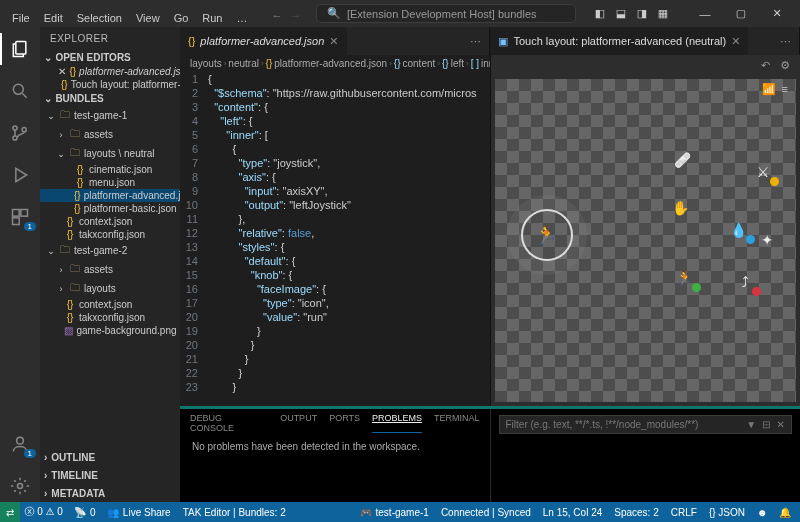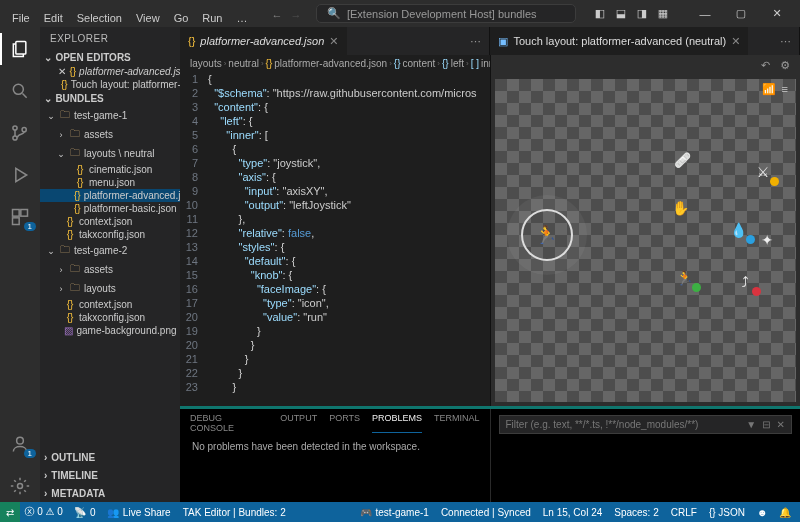--- a/index.html
+++ b/index.html
@@ -78,21 +78,21 @@
   .joystick { position:absolute; left:26px; top:130px; width:52px; height:52px; border:2px solid #ddd; border-radius:50%; display:flex; align-items:center; justify-content:center; box-shadow: 0 0 0 14px rgba(255,255,255,0.05); }
   .joystick .inner { color:#eee; font-size:18px;}
   .gbtn { position:absolute; width:22px; height:22px; display:flex; align-items:center; justify-content:center; color:#eee; font-size:14px;}
   .dot { width:9px;height:9px;border-radius:50%; position:absolute;}
   
   
   .panel { height: 96px; background: #000000; border-top: 3px solid #0f766e; display:flex; }
   .panel .lp { flex:1; display:flex; flex-direction:column; }
   .panel .rp { flex:1; display:flex; flex-direction:column; border-left:1px solid #2a2a2a; }
   .ptabs { display:flex; gap:12px; padding:4px 10px; font-size:9px; color:#888; }
-  .ptabs .t.active { color:#eee; border-bottom:1px solid #0e639c; }
+  .ptabs .t.active { color:#eee; border-bottom:1px solid #0e639c;text-decoration:underline; }
   .pcontent { padding:4px 12px; font-size:10px; color:#aaa; }
   .filter { margin:6px 8px 0; background:#252526; border:1px solid #3c3c3c; padding:3px 6px; font-size:10px; color:#777; display:flex; gap:6px; align-items:center;}
   .filter .sp{flex:1;}
   
   
   .status { height: 20px; background: #0e639c; color: #fff; display: flex; align-items: center; font-size: 10px; padding: 0 8px; gap: 12px; }
   .status .rg { margin-left:auto; display:flex; gap:12px; }
   .remote { background:#16825d; margin:-0 -8px 0 -8px; padding:0 6px; height:100%; display:flex; align-items:center;}
 </style>
 </head>

